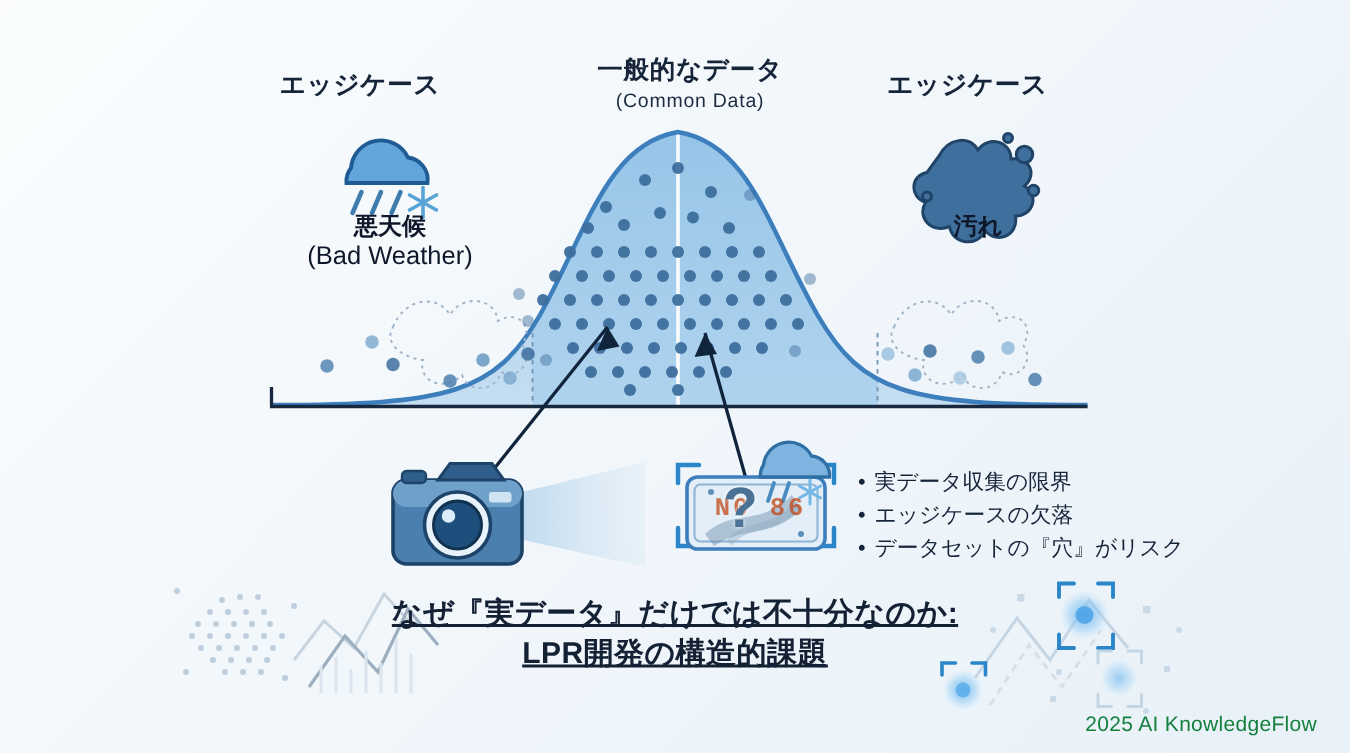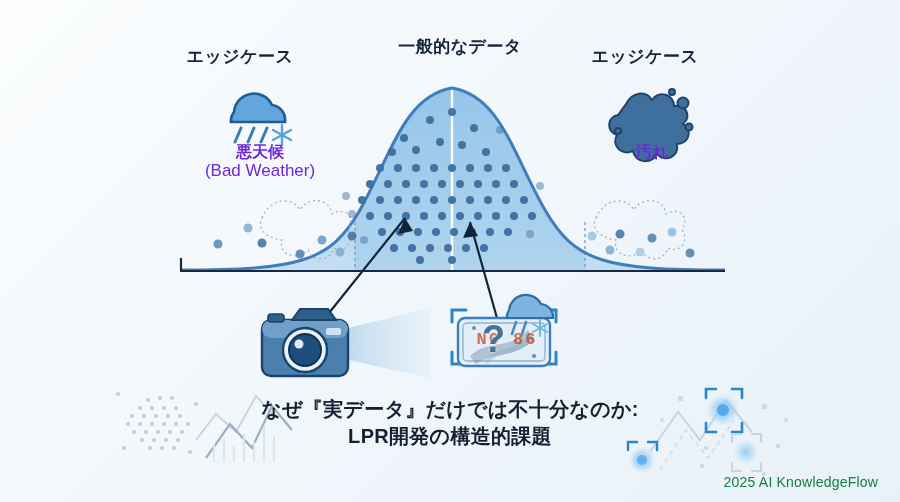--- a/index.html
+++ b/index.html
@@ -13,37 +13,37 @@
   .abs{position:absolute;}
 
   
   .hdr{
     position:absolute;text-align:center;color:#16243a;
     font-weight:700;letter-spacing:.5px;
   }
   .hdr .jp{font-size:17px;line-height:22px;white-space:nowrap;}
   .hdr .en{font-size:13px;font-weight:400;color:#1d2b42;line-height:17px;white-space:nowrap;}
 
-  .sublbl{position:absolute;text-align:center;color:#6d28d9;}
+  .sublbl{position:absolute;text-align:center;color:#0f172a;}
   .sublbl .jp{font-size:16px;font-weight:700;line-height:20px;white-space:nowrap;}
   .sublbl .en{font-size:17px;font-weight:400;line-height:17px;white-space:nowrap;}
 
   
   .bullets{position:absolute;left:572px;top:312px;}
   .bullets li{
     list-style:none;font-size:14.5px;color:#16243a;
     line-height:21px;margin:0 0 1px 0;white-space:nowrap;font-weight:500;
   }
   .bullets li .dot{display:inline-block;width:11px;color:#16243a;}
   .bullets ul{margin:0;padding:0;}
 
   
   .title{
     position:absolute;left:0;right:0;top:396px;text-align:center;
-    color:#142033;font-weight:700;
+    color:#142033;font-weight:700;text-decoration:underline;
   }
   .title .l1{font-size:20px;line-height:27px;letter-spacing:.3px;}
   .title .l2{font-size:20px;line-height:27px;letter-spacing:.3px;}
 
   .footer{
     position:absolute;right:22px;bottom:12px;
     font-size:14px;color:#15803d;letter-spacing:.2px;
   }
 
   
@@ -375,38 +375,46 @@
       </g>
     </g>
   </svg>
 
   <div class="hdr" style="left:140px;top:46px;width:200px;">
     <div class="jp">エッジケース</div>
   </div>
 
   <div class="hdr" style="left:360px;top:36px;width:200px;">
     <div class="jp">一般的なデータ</div>
+    <div class="en">(Common Data)</div>
   </div>
 
   <div class="hdr" style="left:545px;top:46px;width:200px;">
     <div class="jp">エッジケース</div>
   </div>
 
   <div class="sublbl" style="left:180px;top:142px;width:160px;">
     <div class="jp">悪天候</div>
     <div class="en">(Bad Weather)</div>
   </div>
 
   <div class="sublbl" style="left:572px;top:142px;width:160px;">
     <div class="jp">汚れ</div>
   </div>
 
   <div class="plate-text">N0    86</div>
   <div class="plate-q">?</div>
 
+  <div class="bullets">
+    <ul>
+      <li><span class="dot">•</span><span>実データ収集の限界</span></li>
+      <li><span class="dot">•</span><span>エッジケースの欠落</span></li>
+      <li><span class="dot">•</span><span>データセットの『穴』がリスク</span></li>
+    </ul>
+  </div>
 
   <div class="title">
     <div class="l1">なぜ『実データ』だけでは不十分なのか:</div>
     <div class="l2">LPR開発の構造的課題</div>
   </div>
 
   <div class="footer">2025 AI KnowledgeFlow</div>
 </div>
 
 </body></html>

